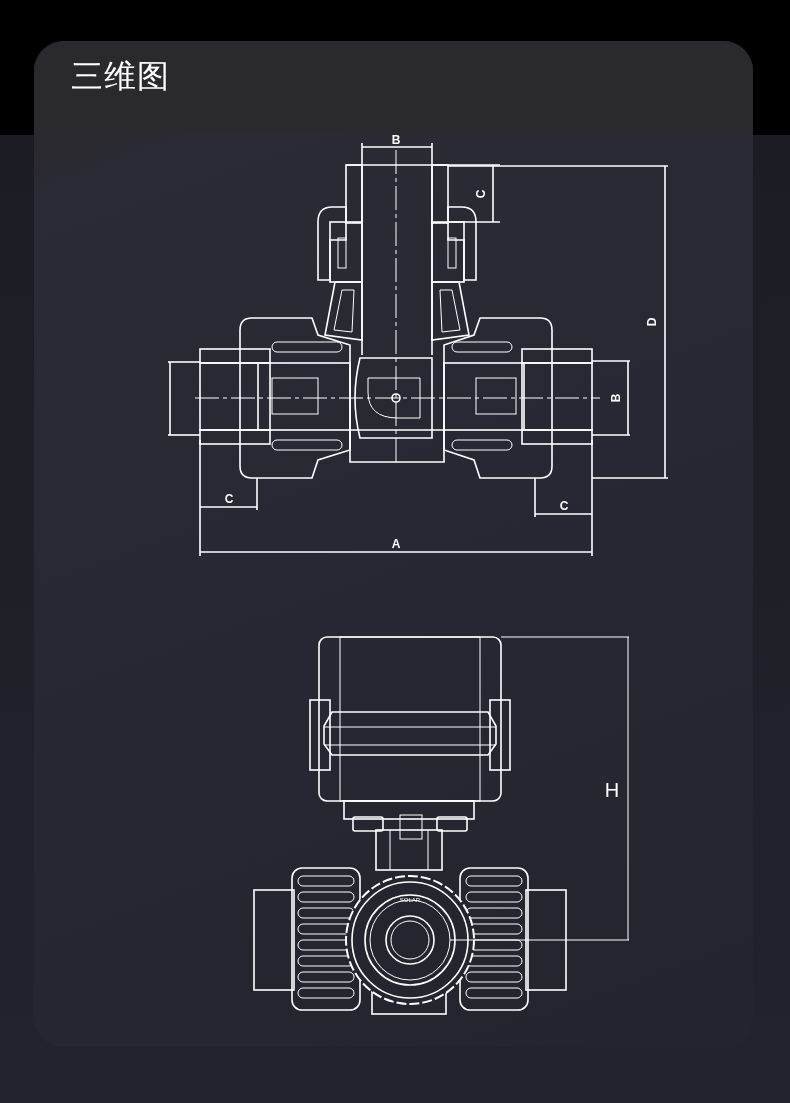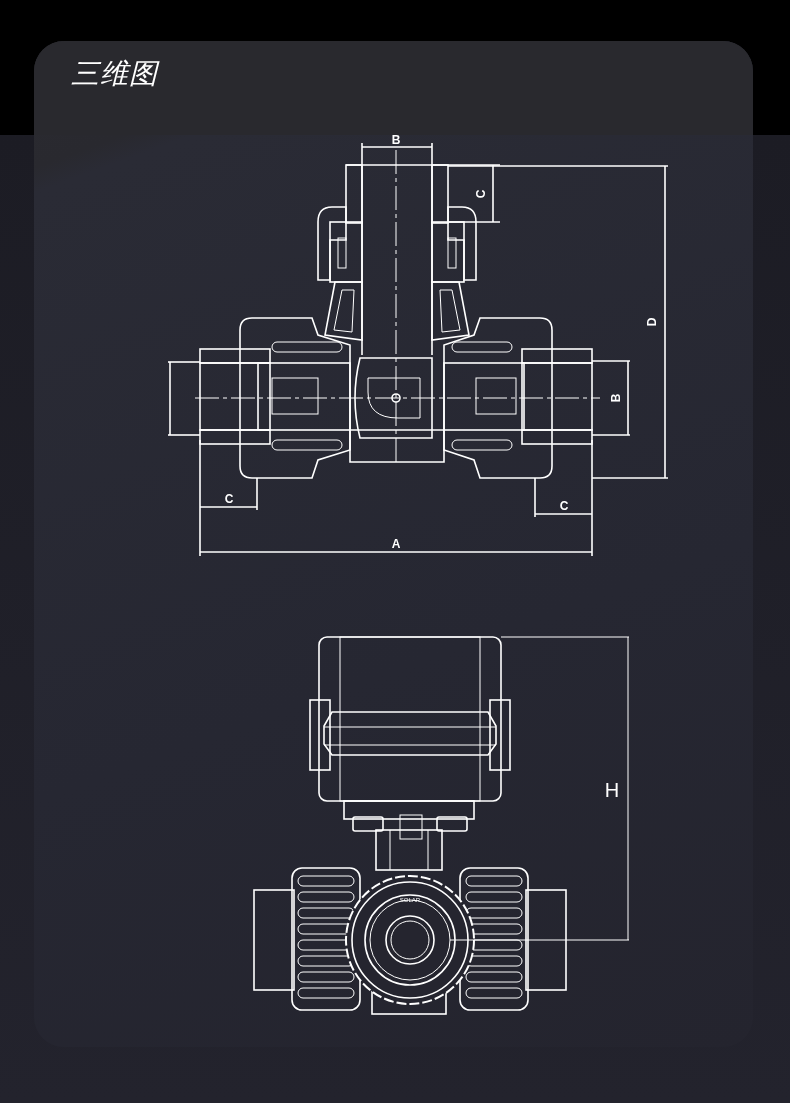--- a/index.html
+++ b/index.html
@@ -3,22 +3,22 @@
 <meta charset="utf-8">
 <style>
   html,body{margin:0;padding:0;}
   body{width:790px;height:1103px;position:relative;overflow:hidden;
     background:linear-gradient(180deg,#000 0,#000 135px,#1c1c24 135px,#23232d 1103px);
     font-family:"Liberation Sans","DejaVu Sans",sans-serif;}
   .card{position:absolute;left:34px;top:41px;width:719px;height:1006px;border-radius:30px;
     background:linear-gradient(160deg,#2b2b31 0%,#29292f 10%,#2a2b35 12%,#262732 60%,#24242e 100%);
     overflow:hidden;}
   .card-top{position:absolute;left:0;top:0;width:100%;height:94px;background:#29292e;}
-  .title{position:absolute;left:37px;top:14px;color:#fff;font-size:28px;letter-spacing:1px;
-    font-family:"DejaVu Sans",sans-serif;font-style:italic;}
+  .title{position:absolute;left:37px;top:14px;color:#fff;font-size:32px;letter-spacing:1px;
+    font-family:"DejaVu Sans",sans-serif;}
   svg{position:absolute;left:0;top:0;}
   .ln{fill:none;stroke:#fff;stroke-width:1.6;}
   .th{fill:none;stroke:#fff;stroke-width:1;}
   .lbl{fill:#fff;font-family:"Liberation Sans",sans-serif;font-weight:bold;font-size:12px;}
 </style>
 </head>
 <body>
 
 <div class="card">
   <div class="card-top"></div>

